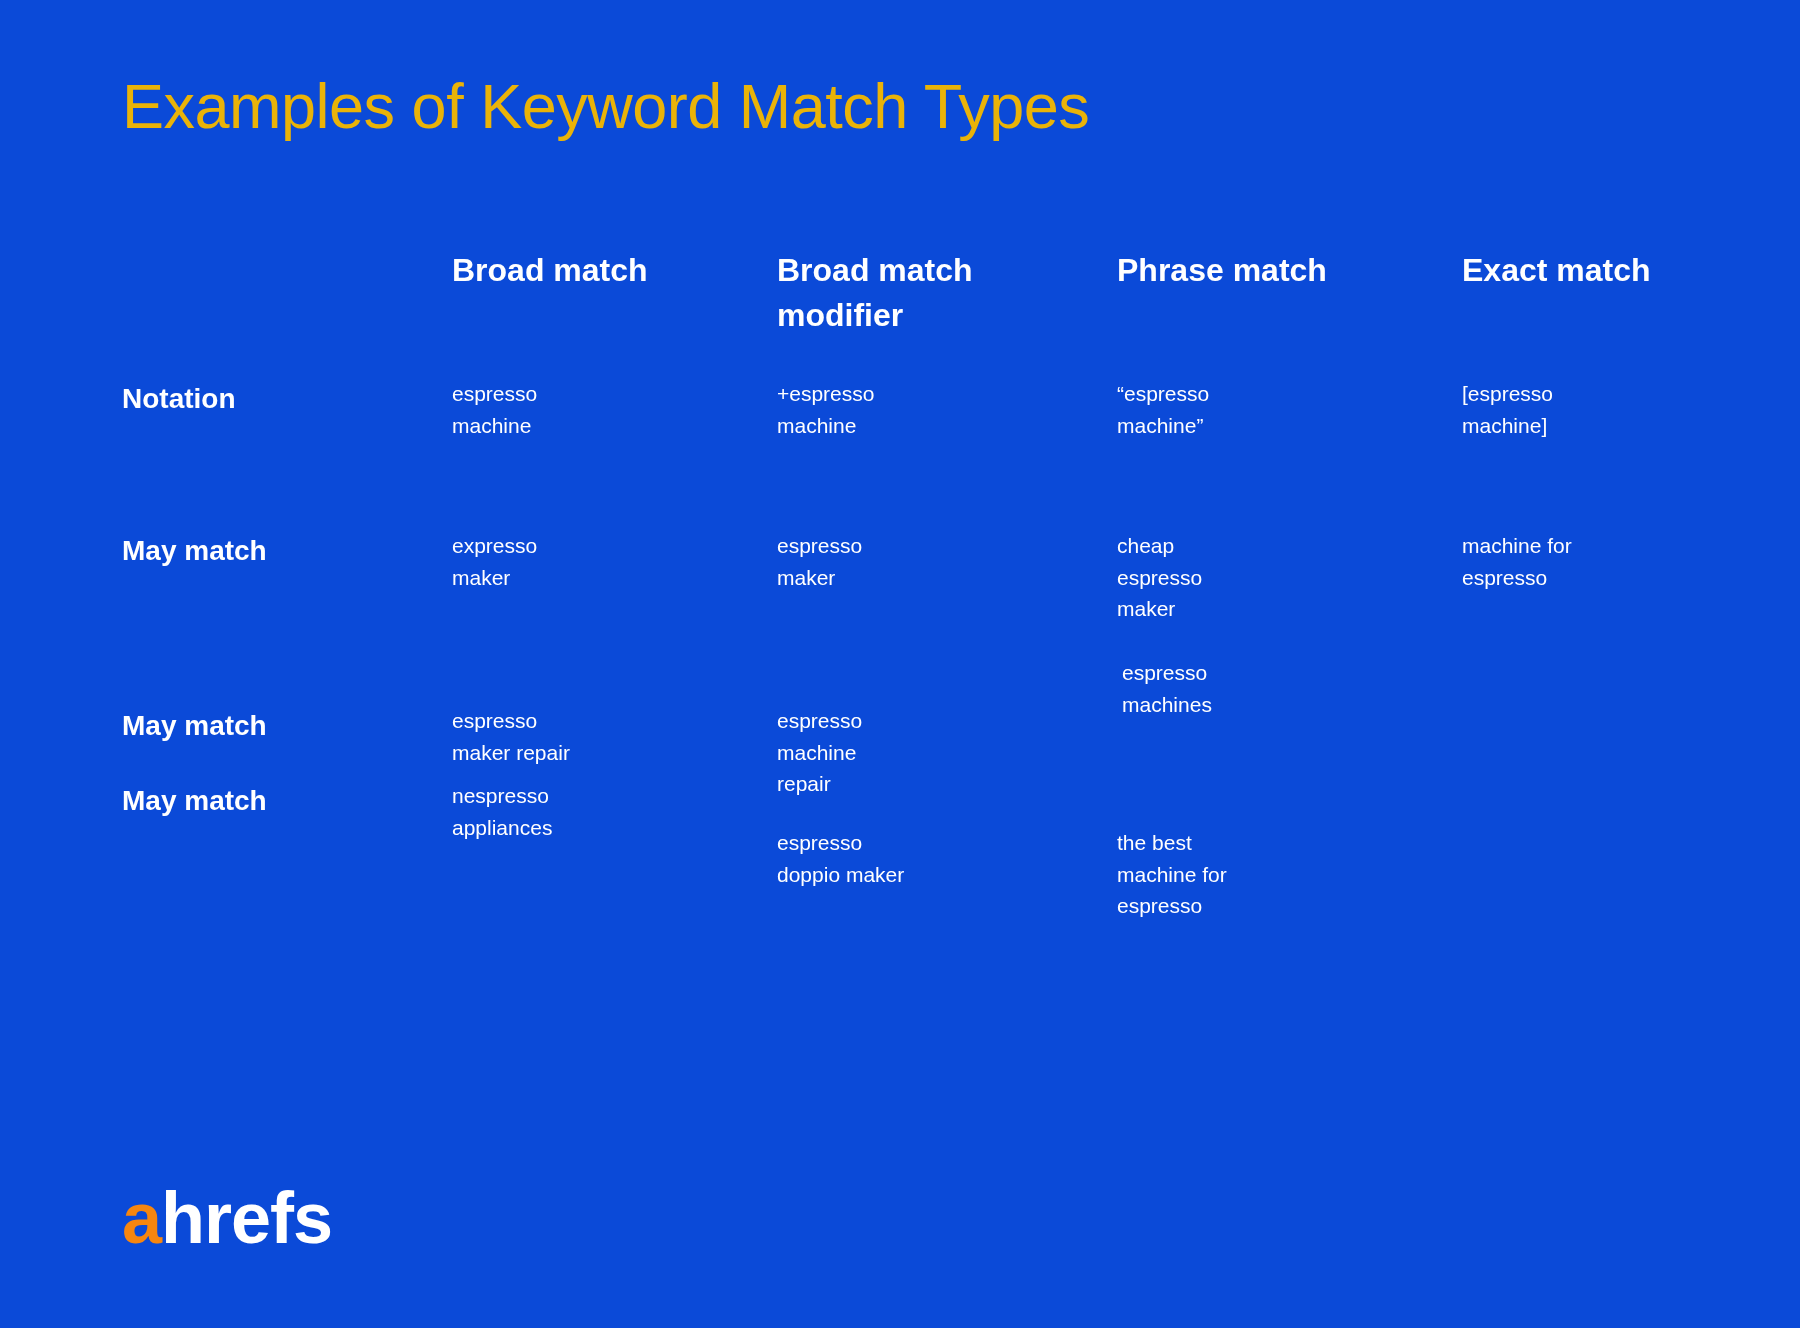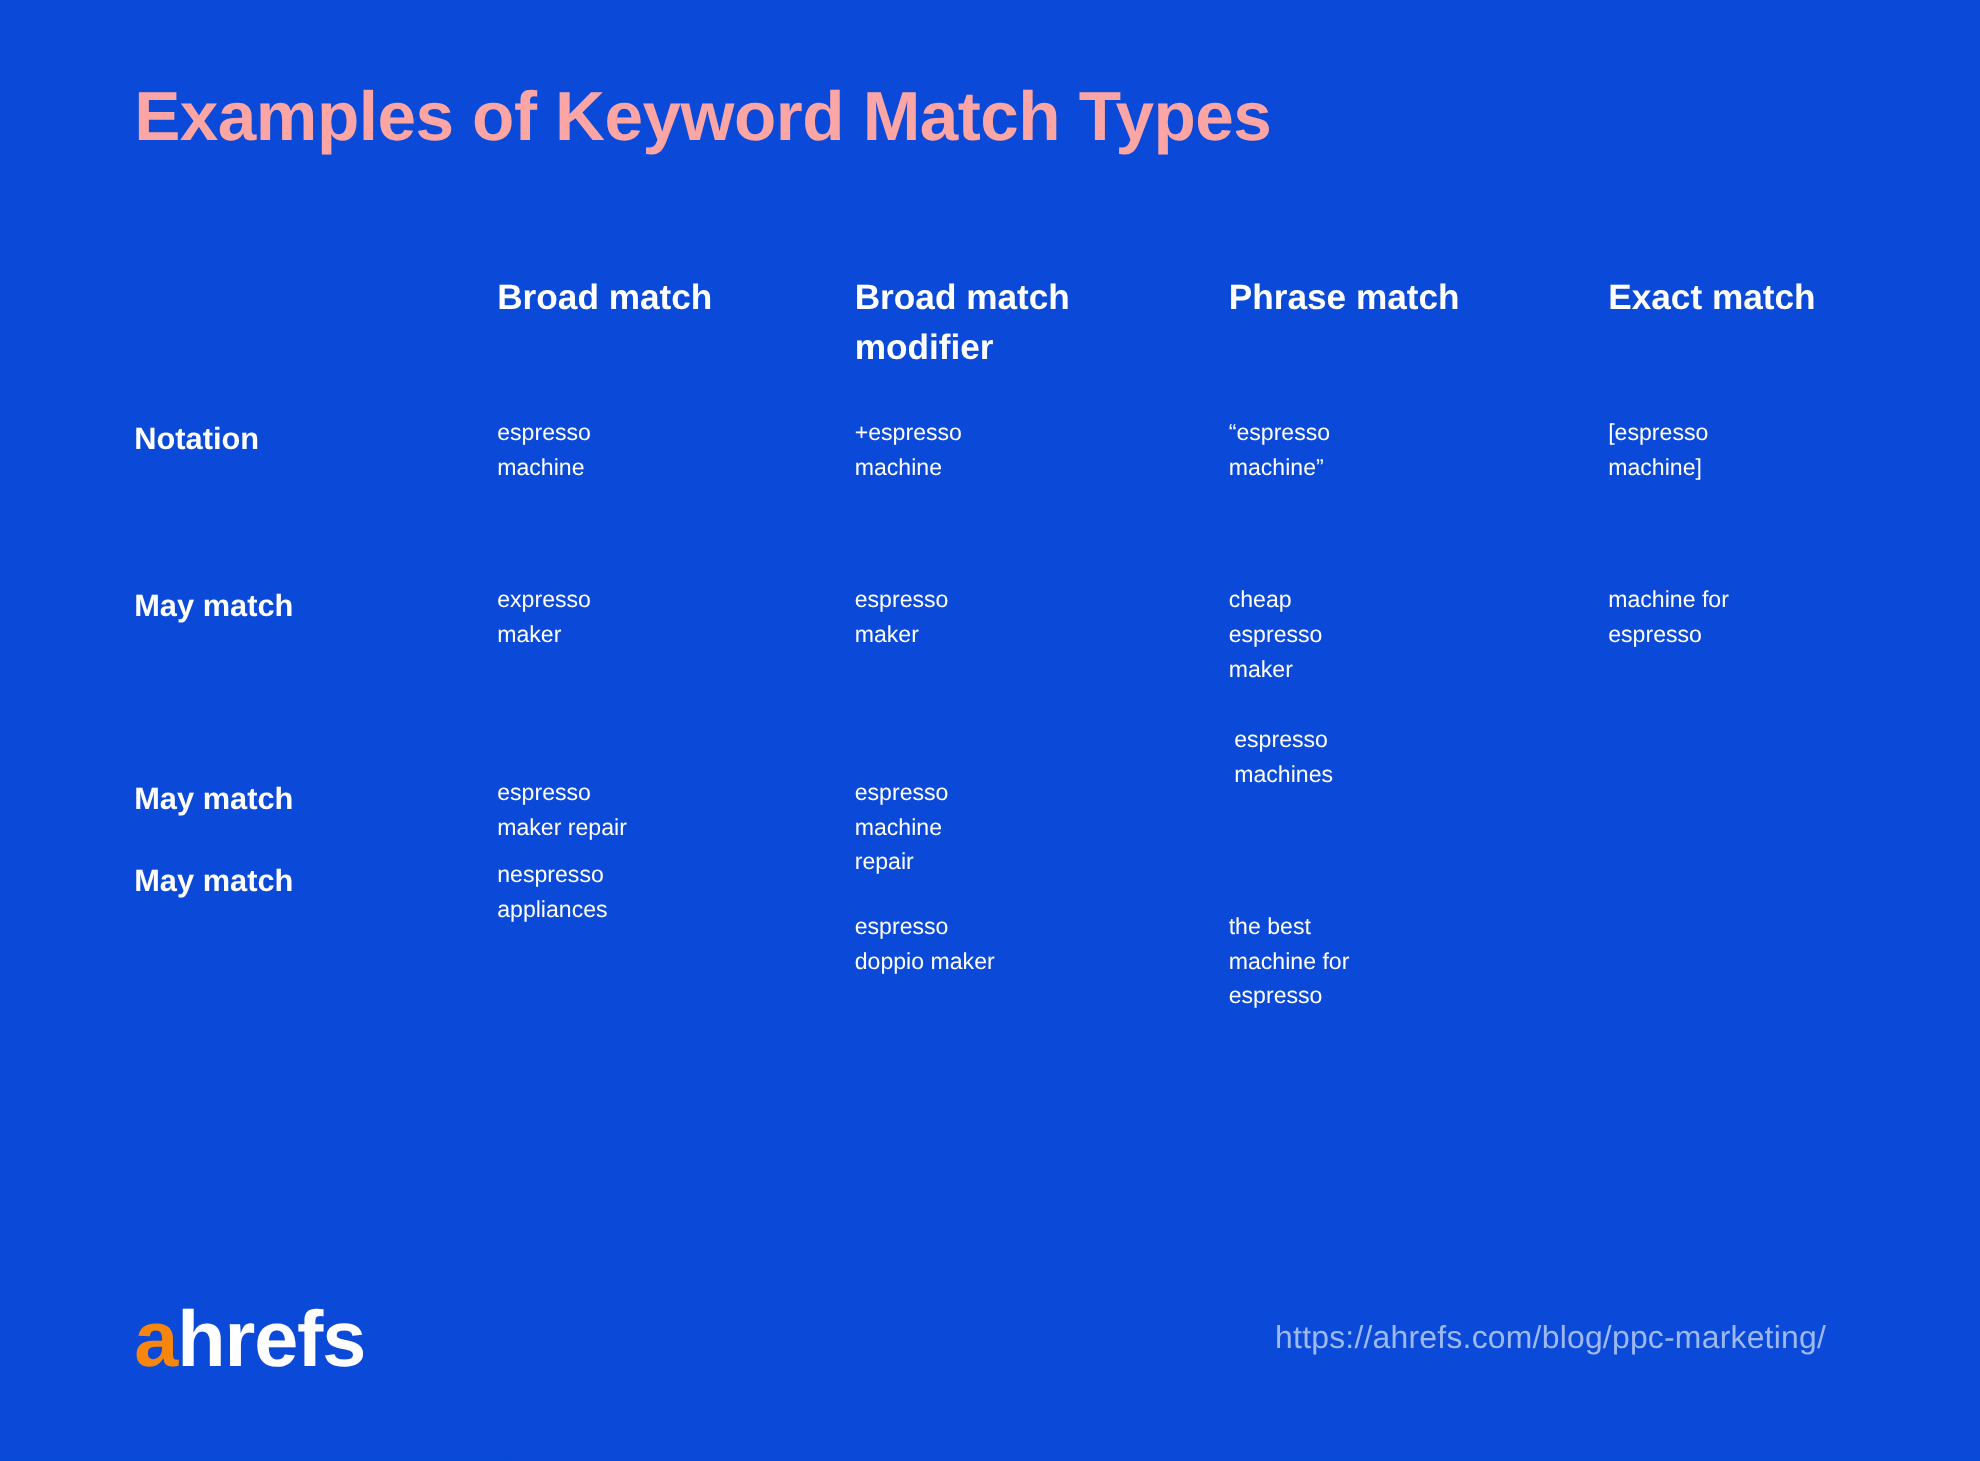--- a/index.html
+++ b/index.html
@@ -19,22 +19,22 @@
     height: 1328px;
     background: #0B4AD8;
   }
 
   
   .title {
     position: absolute;
     left: 122px;
     top: 70px;
     font-size: 63px;
-    font-weight: bold;
-    color: #fca5a5;
+    font-weight: normal;
+    color: #eab308;
     letter-spacing: -0.5px;
     white-space: nowrap;
     font-stretch: condensed;
   }
   .grid-row {
     display: flex;
     align-items: flex-start;
   }
   .col-label   { width: 330px; flex: 0 0 330px; }
   .col-c0      { width: 325px; flex: 0 0 325px; }
@@ -166,15 +166,14 @@
 machine for
 espresso</div>
       <div class="col-c3 cell"></div>
     </div>
   </div>
 
   <div class="logo">
     <span class="a-mark">a</span><span class="rest">hrefs</span>
   </div>
 
-  <div class="source-url">https://ahrefs.com/blog/ppc-marketing/</div>
 
 </div>
 
 </body></html>

